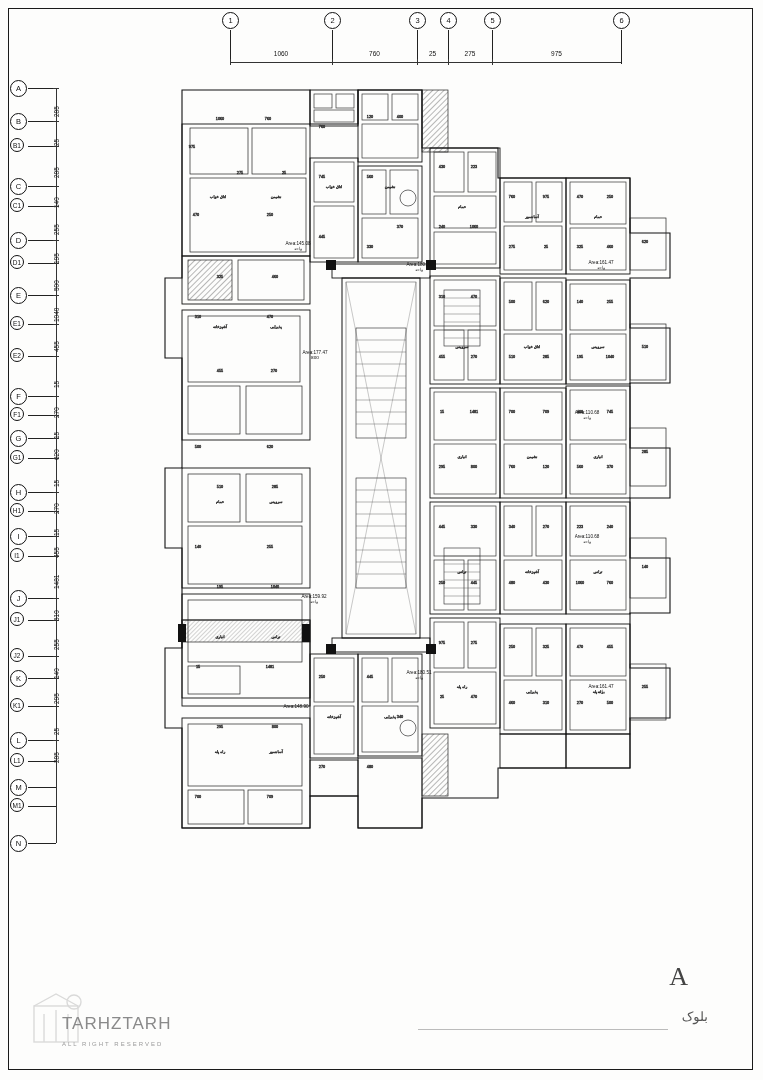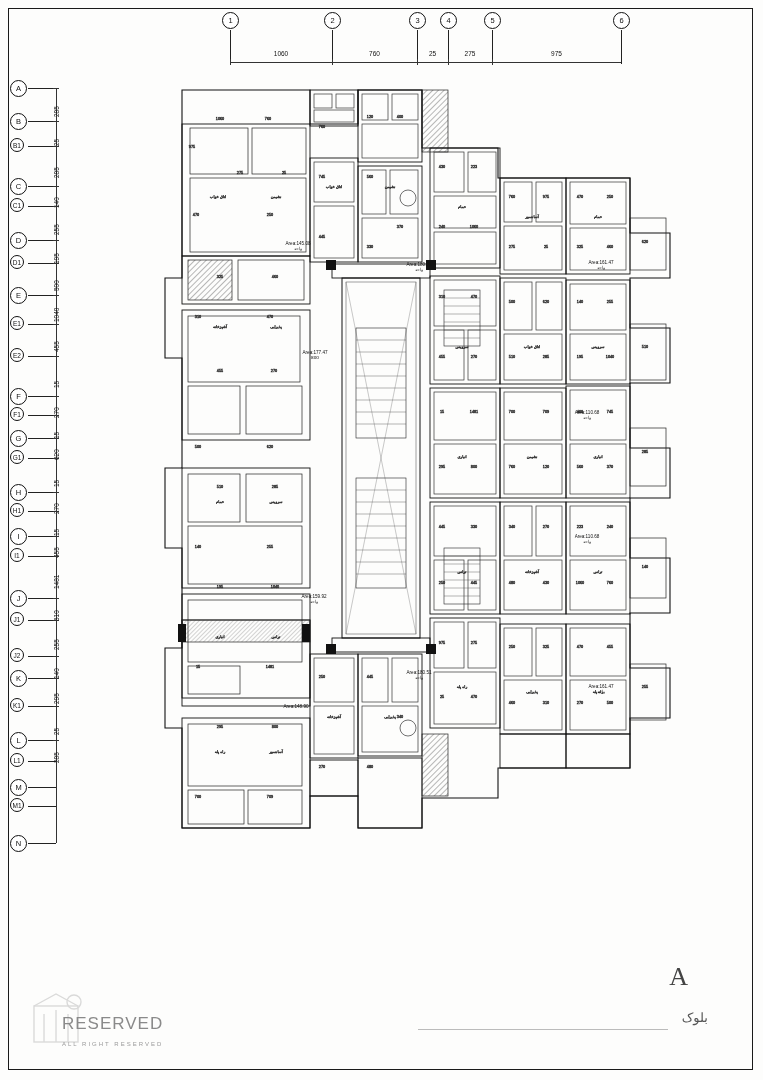--- a/index.html
+++ b/index.html
@@ -54,21 +54,21 @@
   .footer-rule{
     position:absolute;right:95px;bottom:50px;width:250px;height:1px;background:#bbb;
   }
   .blk-letter{
     position:absolute;right:75px;bottom:88px;
     font-size:26px;color:#444;font-family:"Liberation Serif", serif;
   }
   .blk-label{
     position:absolute;right:55px;bottom:55px;
     font-size:13px;color:#555;direction:rtl;
-    font-family:Liberation Sans, sans-serif;
+    font-family:Liberation Serif, serif;
   }
   .wm{
     position:absolute;left:28px;bottom:30px;width:190px;height:58px;
     opacity:.30;
   }
   .wm-text{
     position:absolute;left:62px;bottom:46px;font-size:17px;color:#8a8a8a;
     letter-spacing:1px;font-family:"Liberation Sans", sans-serif;
   }
   .wm-sub{
@@ -635,16 +635,16 @@
   <svg class="wm" viewBox="0 0 190 58">
     <g stroke="#8a8a8a" fill="none" stroke-width="1.4">
       <rect x="6" y="14" width="44" height="36"></rect>
       <path d="M6 14 L28 2 L50 14"></path>
       <line x1="16" y1="22" x2="16" y2="50"></line>
       <line x1="28" y1="18" x2="28" y2="50"></line>
       <line x1="40" y1="22" x2="40" y2="50"></line>
       <circle cx="46" cy="10" r="7"></circle>
     </g>
   </svg>
-  <div class="wm-text">RESERVED</div>
+  <div class="wm-text">TARHZTARH</div>
   <div class="wm-sub">ALL RIGHT RESERVED</div>
 
 </div>
 
 </body></html>

